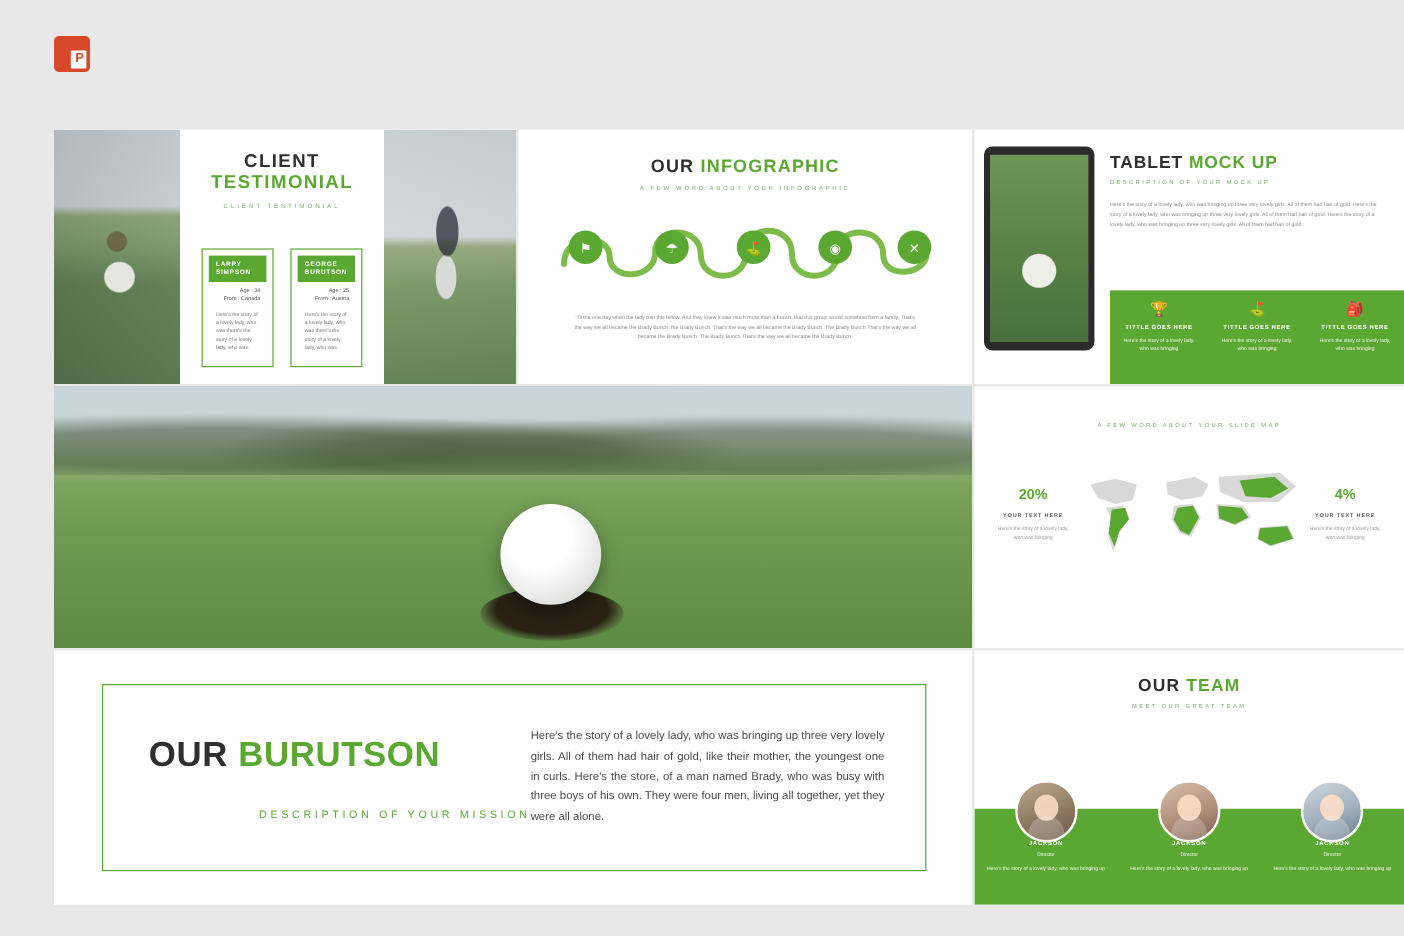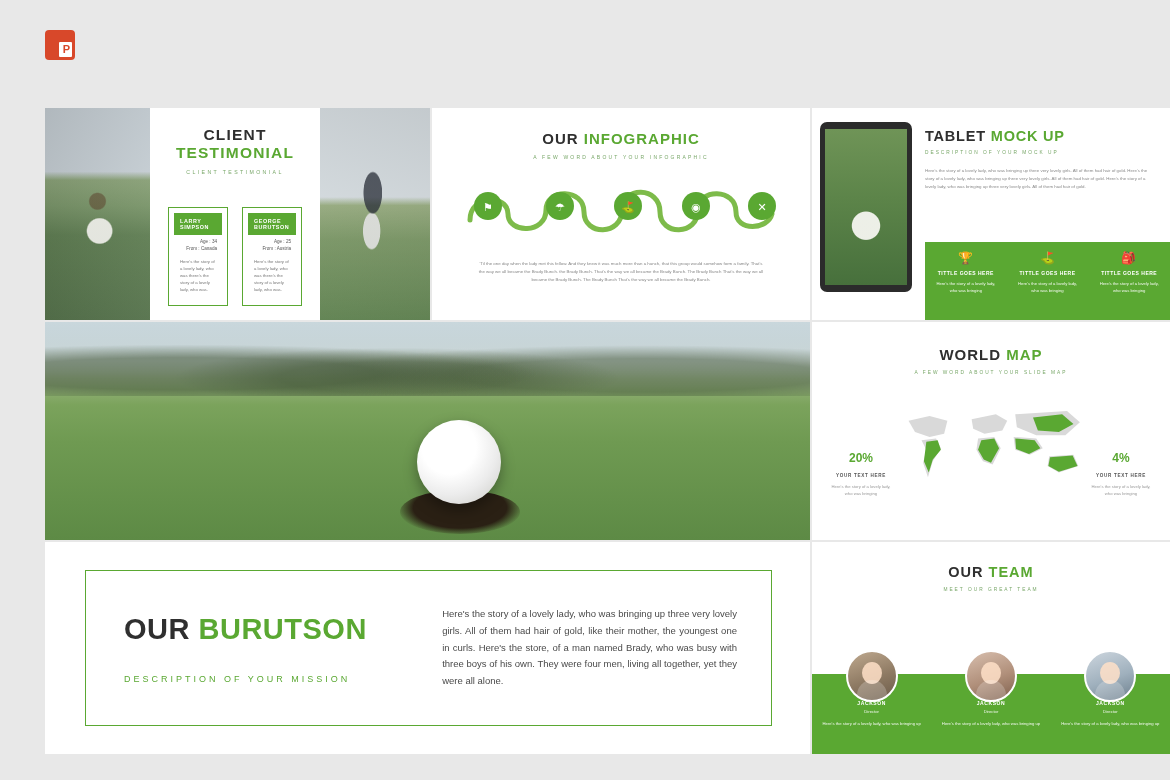--- a/index.html
+++ b/index.html
@@ -149,36 +149,36 @@
     position: absolute; left: 355px; top: 168px; width: 120px; height: 44px;
     border-radius: 50%;
     background: radial-gradient(ellipse at 50% 40%, #2a2014 0 55%, rgba(45,60,35,0) 75%);
   }
 
   
   .wm-inner { padding: 24px 16px 0; text-align: center; height: 100%; position: relative; }
   .wm-title { font-size: 15px; font-weight: bold; letter-spacing: 1px; color: #2f2f2f; }
   .wm-title .accent { color: #5aa832; }
   .wm-sub { font-size: 4.8px; letter-spacing: 2px; color: #7aa86a; margin-top: 7px; }
-  .wm-body { display: flex; align-items: flex-end; margin-top: 18px; }
+  .wm-body { display: flex; align-items: center; margin-top: 18px; }
   .wm-side { width: 66px; }
   .wm-pct { font-size: 12px; font-weight: bold; color: #5aa832; }
   .wm-lbl { font-size: 4.6px; font-weight: bold; color: #555; letter-spacing: .7px; margin-top: 8px; }
   .wm-txt { font-size: 4.2px; color: #999; line-height: 1.7; margin-top: 5px; }
   .wm-map { flex: 1; }
 
   
   .mission-box {
     position: absolute; left: 40px; top: 28px; right: 38px; bottom: 28px;
     border: 1px solid #5aa832; display: flex; align-items: center;
   }
   .mission-left { width: 52%; padding-left: 38px; }
   .mission-title { font-size: 29px; font-weight: bold; letter-spacing: .5px; color: #2f2f2f; }
   .mission-title .accent { color: #5aa832; }
-  .mission-sub { font-size: 9px; letter-spacing: 3px; color: #5aa832; margin-top: 28px; }
+  .mission-sub { font-size: 9px; letter-spacing: 3px; color: #5aa832; margin-top: 28px; text-align: right; }
   .mission-right { width: 48%; padding-right: 34px; }
   .mission-para { font-size: 9.5px; color: #4a4a4a; line-height: 1.75; text-align: justify; }
 
   
   .team-inner { padding: 22px 0 0; text-align: center; height: 100%; position: relative; }
   .team-title { font-size: 14.5px; font-weight: bold; letter-spacing: 1px; color: #2f2f2f; }
   .team-title .accent { color: #5aa832; text-align: right; }
   .team-sub { font-size: 4.8px; letter-spacing: 2px; color: #7aa86a; margin-top: 7px; }
   .team-green {
     position: absolute; left: 0; right: 0; bottom: 0; height: 80px;
@@ -315,24 +315,20 @@
     </div>
   </div>
 
   <div class="slide s-hero">
     <div class="hero-hole"></div>
     <div class="hero-ball"></div>
   </div>
 
   <div class="slide s-worldmap">
     <div class="wm-inner">
-      <div class="wm-title">
-        <span>WORLD</span>
-        <span class="accent">MAP</span>
-      </div>
       <div class="wm-sub">A FEW WORD ABOUT YOUR SLIDE MAP</div>
 
       <div class="wm-body">
         <div class="wm-side">
           <div class="wm-pct">20%</div>
           <div class="wm-lbl">YOUR TEXT HERE</div>
           <div class="wm-txt">Here's the story of a lovely lady, who was bringing</div>
         </div>
 
         <svg class="wm-map" height="104" viewBox="0 0 240 104">

